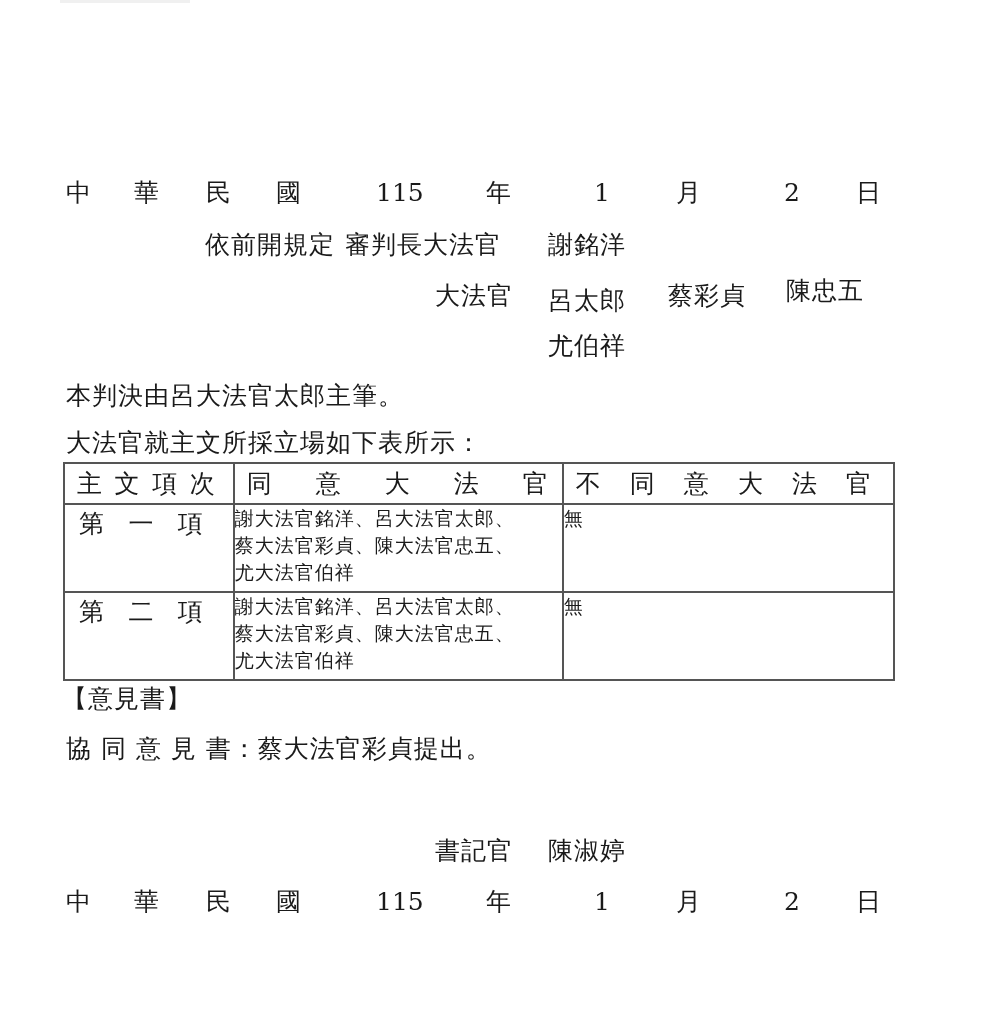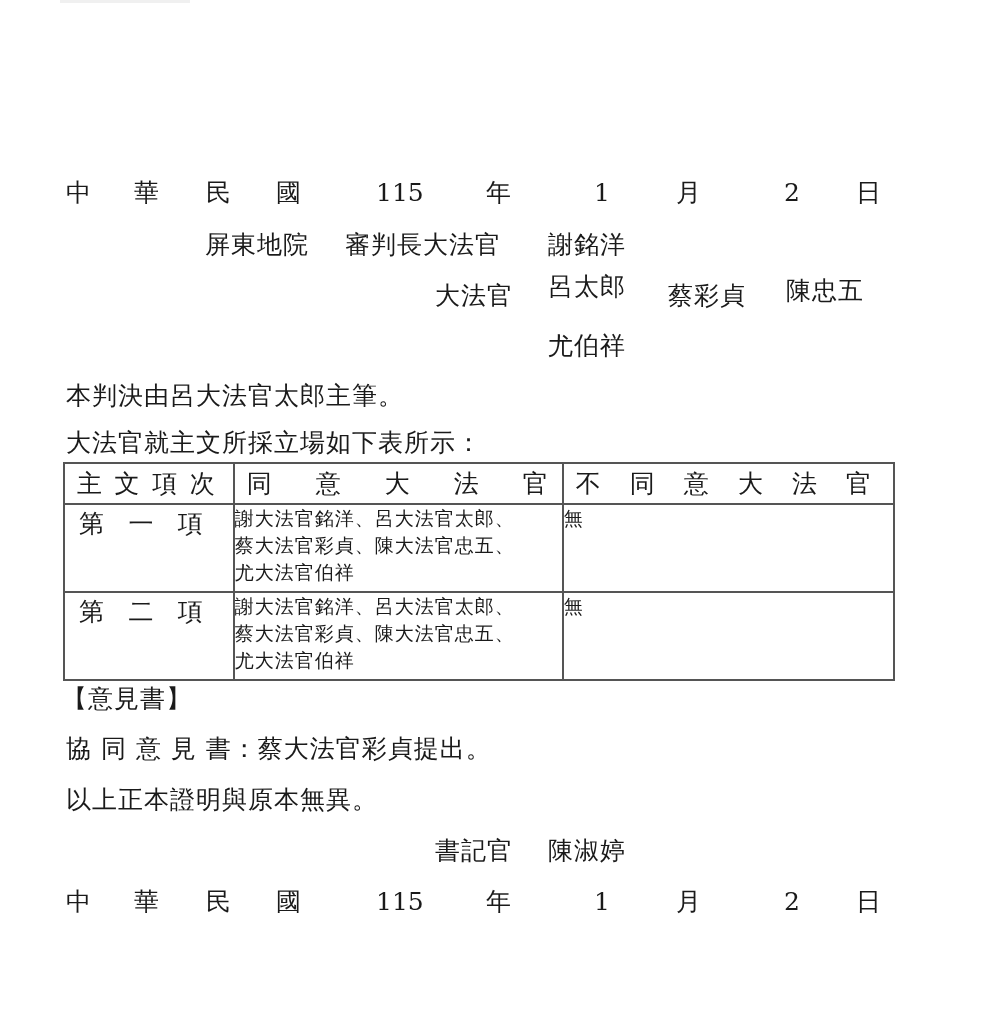--- a/index.html
+++ b/index.html
@@ -32,26 +32,26 @@
     <span style="left:140px;">民</span>
     <span style="left:210px;">國</span>
     <span style="left:310px;">115</span>
     <span style="left:420px;">年</span>
     <span style="left:528px;">1</span>
     <span style="left:610px;">月</span>
     <span style="left:718px;">2</span>
     <span style="left:790px;">日</span>
   </div>
 
-  <div class="line" style="left:205px; top:230px;">屏東地院</div>
+  <div class="line" style="left:205px; top:230px;">依前開規定</div>
   <div class="line" style="left:345px; top:230px;">審判長大法官</div>
   <div class="line" style="left:548px; top:230px;">謝銘洋</div>
 
   <div class="line" style="left:435px; top:281px;">大法官</div>
-  <div class="line" style="left:548px; top:272px;">呂太郎</div>
+  <div class="line" style="left:548px; top:286px;">呂太郎</div>
   <div class="line" style="left:668px; top:281px;">蔡彩貞</div>
   <div class="line" style="left:786px; top:276px;">陳忠五</div>
   <div class="line" style="left:548px; top:331px;">尤伯祥</div>
 
   <div class="line" style="left:66px; top:428px;">大法官就主文所採立場如下表所示：</div>
   <div class="line" style="left:66px; top:381px;">本判決由呂大法官太郎主筆。</div>
 
   <table class="pos">
     <colgroup>
       <col style="width:170px">
@@ -118,21 +118,20 @@
       </td>
       <td class="row-cell disagree">無</td>
     </tr>
   </tbody>
     </table>
 
   <div class="line" style="left:62px; top:684px;">【意見書】</div>
   <div class="line" style="left:66px; top:734px;">
     <span>協 同 意 見 書：</span><span>蔡大法官彩貞提出。</span>
   </div>
-  <div class="line" style="left:66px; top:785px;">以上正本證明與原本無異。</div>
 
   <div class="line" style="left:435px; top:836px;">書記官</div>
   <div class="line" style="left:548px; top:836px;">陳淑婷</div>
 
   <div class="date-row" style="top:887px;">
     <span style="left:0px;">中</span>
     <span style="left:68px;">華</span>
     <span style="left:140px;">民</span>
     <span style="left:210px;">國</span>
     <span style="left:310px;">115</span>

